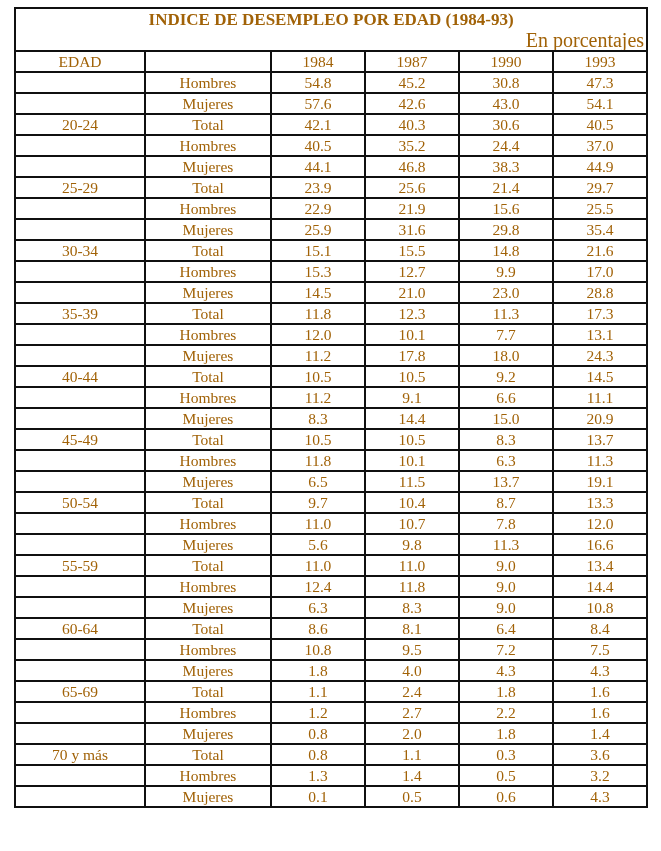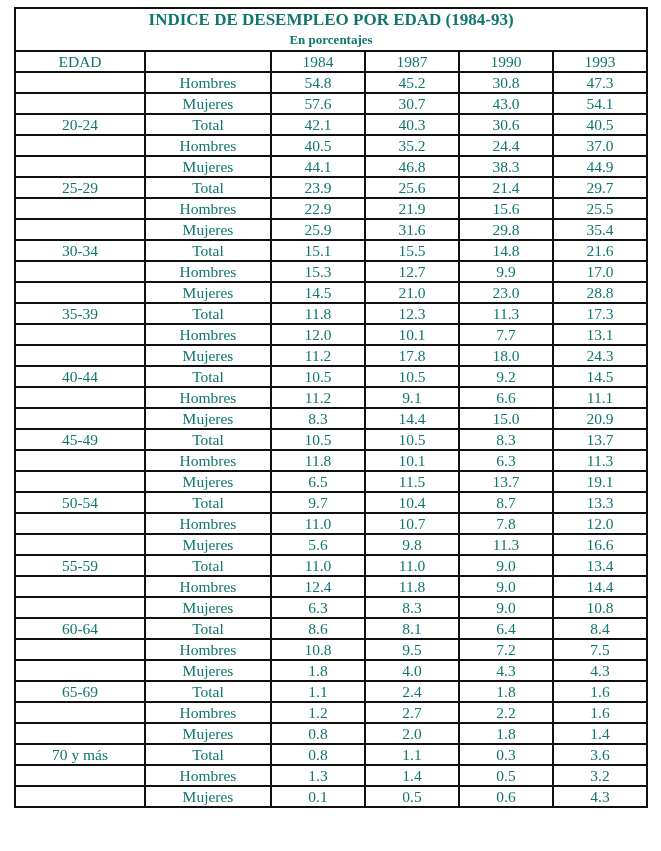--- a/index.html
+++ b/index.html
@@ -6,21 +6,21 @@
     margin: 0;
     padding: 0;
     background: #ffffff;
   }
   .page {
     position: relative;
     width: 661px;
     height: 851px;
     background: #ffffff;
     font-family: "Liberation Serif", "DejaVu Serif", serif;
-    color: #0f766e;
+    color: #a16207;
     overflow: hidden;
   }
   table.unemployment-table {
     position: absolute;
     left: 14px;
     top: 7px;
     width: 634px;
     border-collapse: collapse;
     table-layout: fixed;
   }
@@ -43,23 +43,24 @@
   td.title-cell {
     height: 42px;
     padding: 1px 0;
   }
   .title-line1 {
     font-weight: bold;
     font-size: 17px;
     line-height: 21px;
   }
   .title-line2 {
-    font-weight: bold;
-    font-size: 13px;
+    font-weight: normal;
+    font-size: 20px;
     line-height: 20px;
+    text-align: right;
   }
   th.year-header {
     font-weight: bold;
     margin-left: 19px;
   }
 </style>
 </head>
 <body>
 
 <div class="page">
@@ -94,21 +95,21 @@
           <td>Hombres</td>
           <td>54.8</td>
           <td>45.2</td>
           <td>30.8</td>
           <td>47.3</td>
         </tr>
         <tr>
           <td></td>
           <td>Mujeres</td>
           <td>57.6</td>
-          <td>30.7</td>
+          <td>42.6</td>
           <td>43.0</td>
           <td>54.1</td>
         </tr>
         <tr>
           <td>20-24</td>
           <td>Total</td>
           <td>42.1</td>
           <td>40.3</td>
           <td>30.6</td>
           <td>40.5</td>

